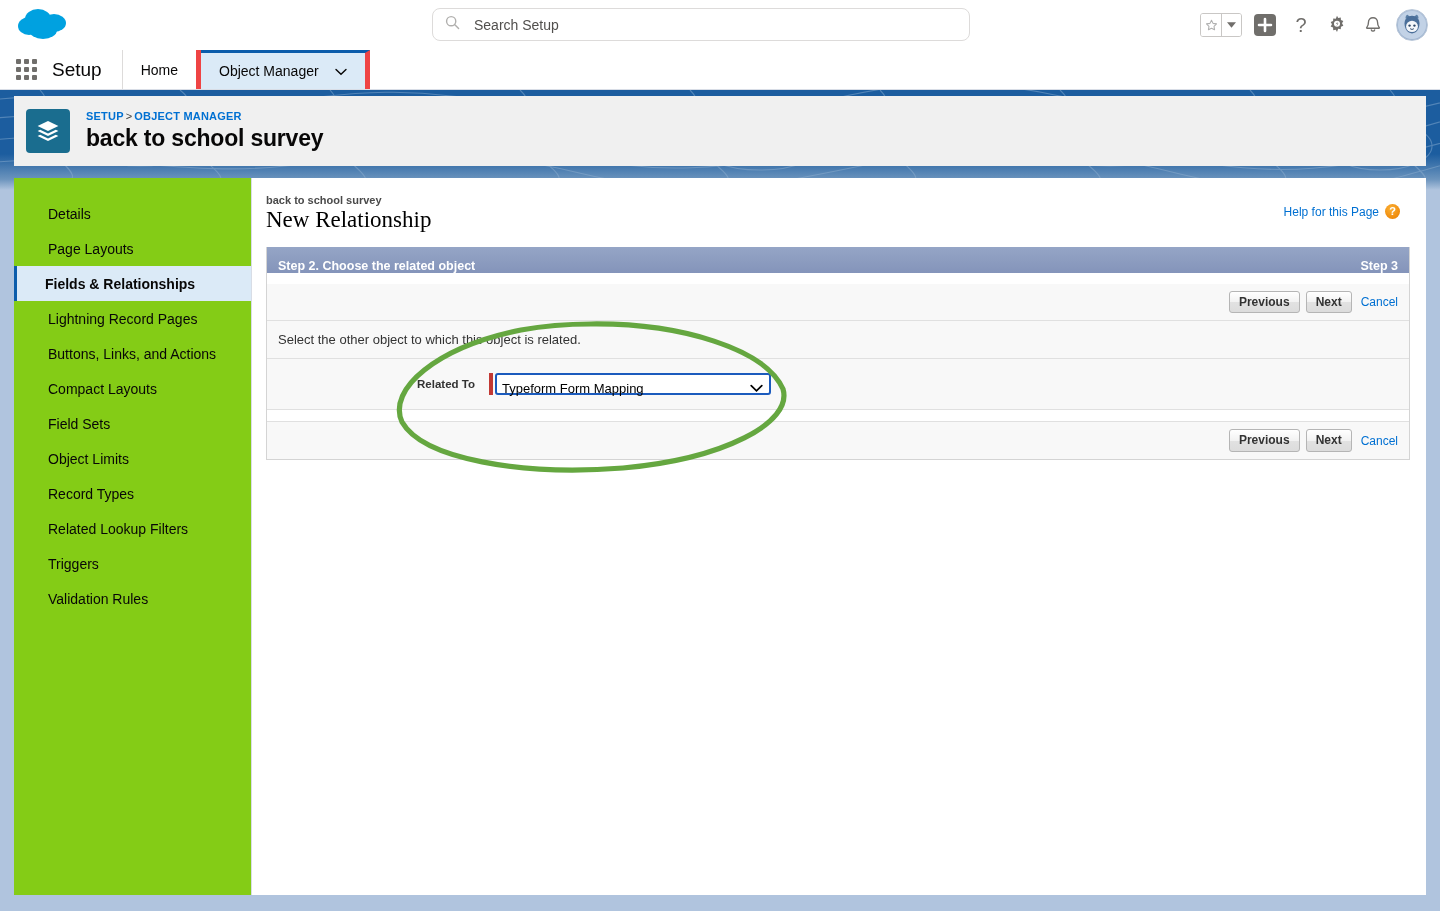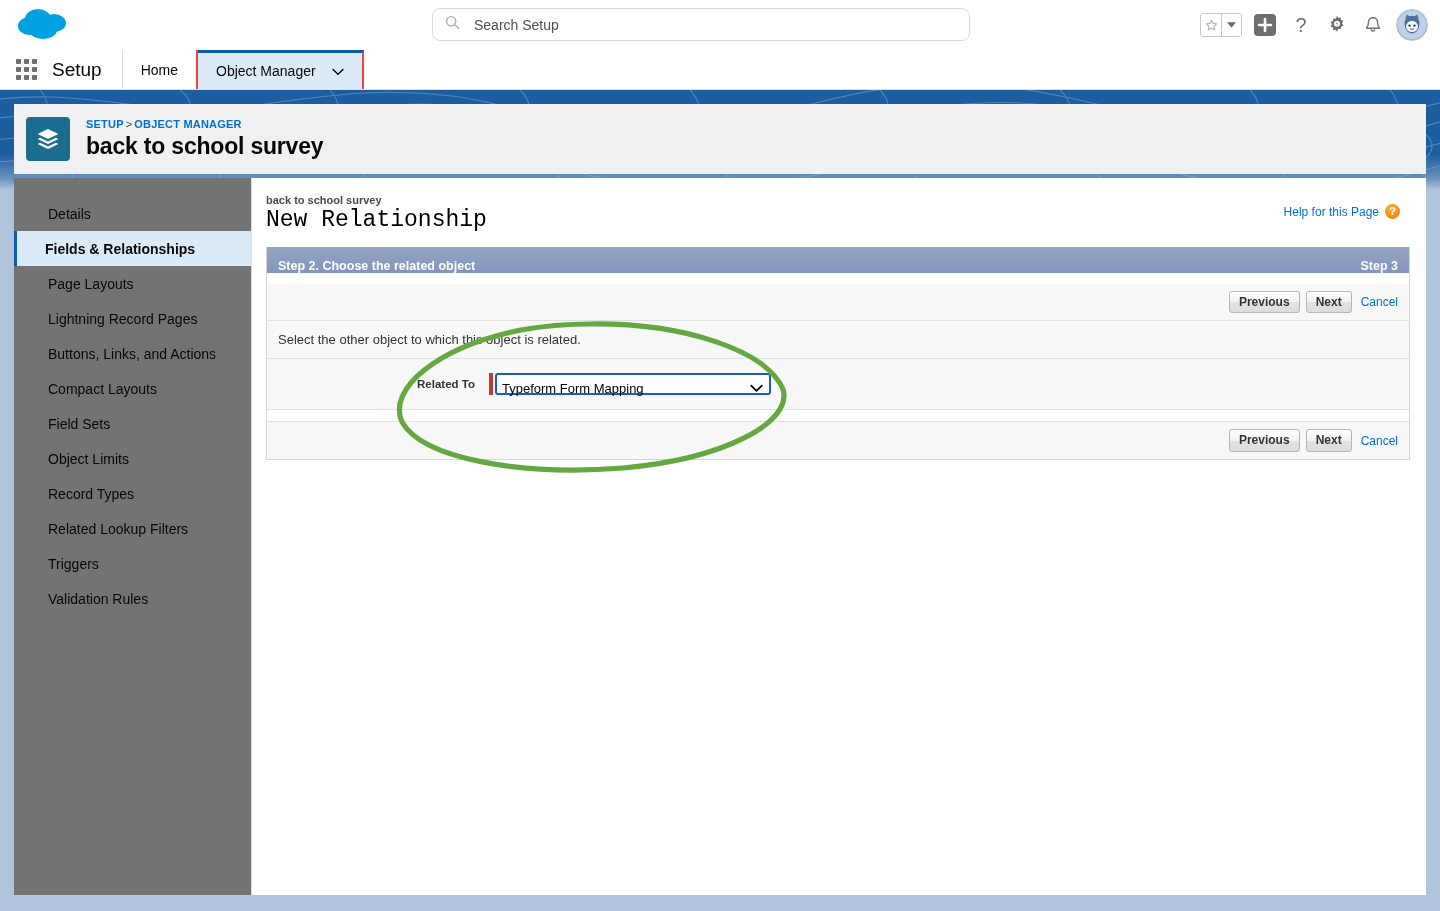--- a/index.html
+++ b/index.html
@@ -113,21 +113,21 @@
     padding-right: 20px;
     border-right: 1px solid #dddbda;
     font-family: "Liberation Sans", sans-serif;
   }
   .nav-tab {
     display: flex; align-items: center;
     padding: 0 18px;
     font-size: 14px;
     color: #080707;
     cursor: pointer;
-    border-right: 2px solid #ef4444;
+    border-right: 5px solid #ef4444;
     position: relative;
   }
   .nav-tab.active {
     background: #dbeaf7;
     border-top: 3px solid #0b5cab;
     padding-top: 0;
   }
   .nav-tab .caret-dn { margin-left: 16px; }
 
   
@@ -145,21 +145,21 @@
   .banner-fade {
     position: absolute;
     left: 0; right: 0; bottom: 0;
     height: 36px;
     background: linear-gradient(to bottom, rgba(28,93,159,0) 0%, rgba(150,177,205,.65) 70%, rgba(176,196,222,1) 100%);
   }
 
   .record-header {
     position: absolute;
     left: 14px;
-    top: 104px;
+    top: 96px;
     width: 1412px;
     height: 70px;
     background: #f0f0f0;
     display: flex;
     align-items: center;
     padding-left: 12px;
     z-index: 3;
   }
   .obj-icon {
     width: 44px; height: 44px;
@@ -195,21 +195,21 @@
     background: #fff;
     display: flex;
     z-index: 2;
   }
 
   .sidebar {
     width: 238px;
     flex: 0 0 238px;
     border-right: 1px solid #d8dde6;
     padding-top: 18px;
-    background: #737373;
+    background: #84cc16;
   }
   .side-item {
     height: 35px;
     display: flex;
     align-items: center;
     padding-left: 31px;
     font-size: 14px;
     color: #080707;
     cursor: pointer;
     border-left: 3px solid transparent;
@@ -235,21 +235,21 @@
   }
   .ph-left .ph-eyebrow {
     font-size: 11px;
     font-weight: bold;
     color: #4a4a4a;
     margin-bottom: 1px;
   }
   .ph-left .ph-title {
     font-size: 23px;
     color: #000;
-    font-family: Liberation Mono, monospace;
+    font-family: Liberation Serif, serif;
   }
   .help-link {
     display: flex;
     align-items: center;
     gap: 6px;
     margin-top: 10px;
     font-size: 12px;
     color: #0070d2;
     cursor: pointer;
   }
@@ -529,25 +529,25 @@
     <div class="record-title">back to school survey</div>
   </div>
 </div>
 
 <div class="content-card">
 
   <div class="sidebar">
     <div class="side-item">
         <span>Details</span>
       </div>
+    <div class="side-item">
+        <span>Page Layouts</span>
+      </div>
     <div class="side-item active">
         <span>Fields &amp; Relationships</span>
-      </div>
-    <div class="side-item">
-        <span>Page Layouts</span>
       </div>
     <div class="side-item">
         <span>Lightning Record Pages</span>
       </div>
     <div class="side-item">
         <span>Buttons, Links, and Actions</span>
       </div>
     <div class="side-item">
         <span>Compact Layouts</span>
       </div>

